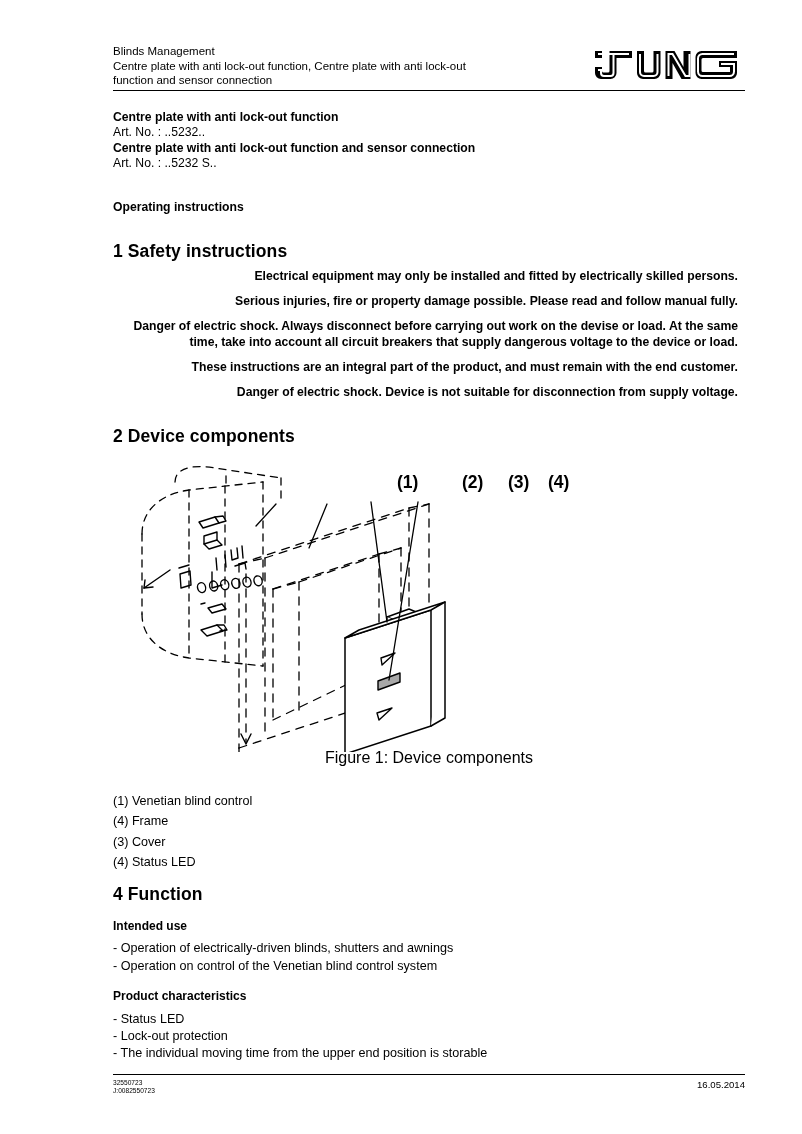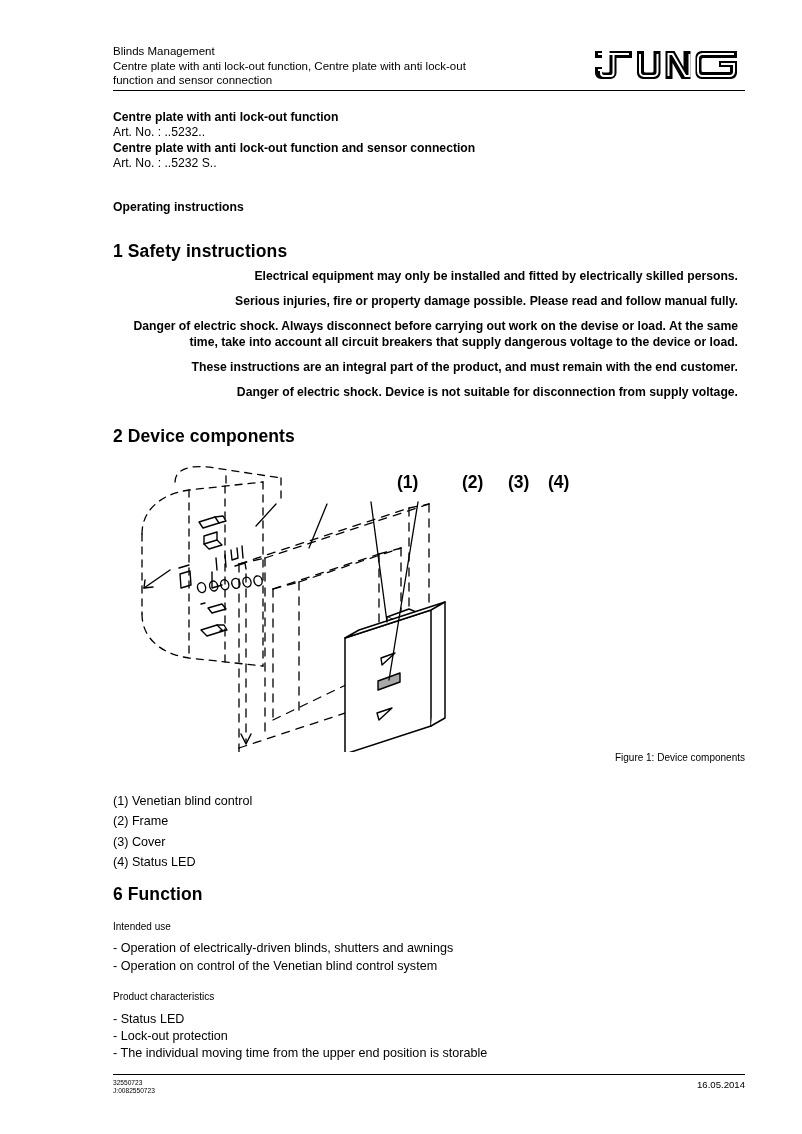--- a/index.html
+++ b/index.html
@@ -98,22 +98,22 @@
     font-size: 12.2px;
     font-weight: bold;
     line-height: 15.2px;
     margin: 0 0 10px 0;
     max-width: 625px;
     text-align: right;
   }
   p.safety:last-child { margin-bottom: 0; }
 
   h2.sub {
-    font-size: 10px;
-    font-weight: normal;
+    font-size: 12px;
+    font-weight: bold;
     margin: 14px 0 6px 0;
     line-height: 15.4px;
   }
   ul.dashlist {
     list-style: none;
     margin: 0;
     padding: 0;
     font-size: 12.6px;
     line-height: 17.4px;
   }
@@ -130,22 +130,22 @@
   .figure svg {
     position: absolute;
     left: 0;
     top: 0;
   }
   .fig-caption {
     position: absolute;
     left: 0;
     top: 288px;
     width: 632px;
-    text-align: right;
-    font-size: 10px;
+    text-align: center;
+    font-size: 16px;
     line-height: 16px;
   }
 
   .legend {
     position: absolute;
     left: 113px;
     top: 791px;
     width: 400px;
     font-size: 12.6px;
     line-height: 20.3px;
@@ -378,27 +378,27 @@
         <text x="395" y="26">(3)</text>
         <text x="435" y="26">(4)</text>
       </g>
     </svg>
 
     <div class="fig-caption">Figure 1: Device components</div>
   </div>
 
   <div class="legend">
     <div>(1) Venetian blind control</div>
-    <div>(2) Frame</div>
+    <div>(4) Frame</div>
     <div>(3) Cover</div>
     <div>(4) Status LED</div>
   </div>
 
   <div class="content" style="top:884px;">
-    <h1 class="section fn" style="margin-top:0;">6 Function</h1>
+    <h1 class="section fn" style="margin-top:0;">4 Function</h1>
 
     <h2 class="sub">Intended use</h2>
     <ul class="dashlist">
       <li>- Operation of electrically-driven blinds, shutters and awnings</li>
       <li>- Operation on control of the Venetian blind control system</li>
     </ul>
 
     <h2 class="sub">Product characteristics</h2>
     <ul class="dashlist">
       <li>- Status LED</li>

